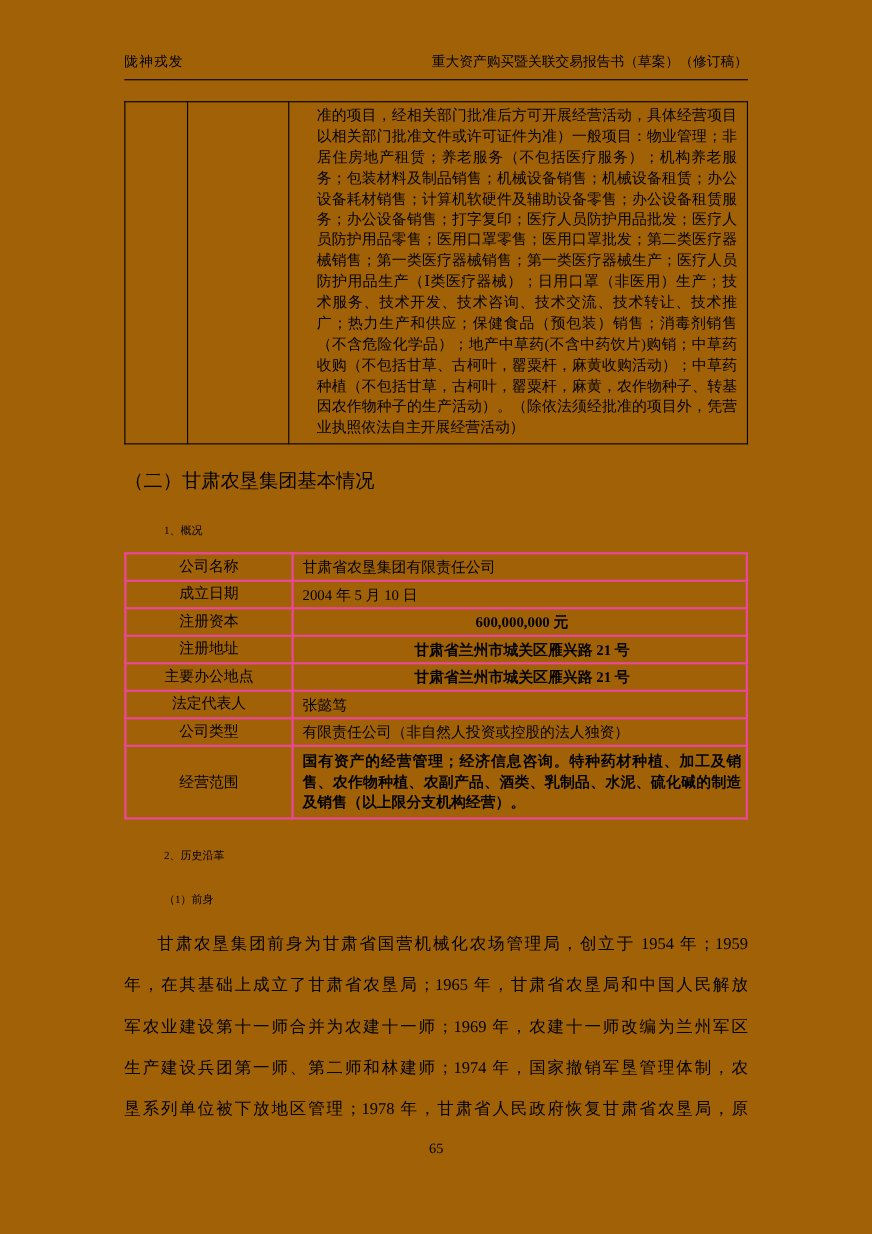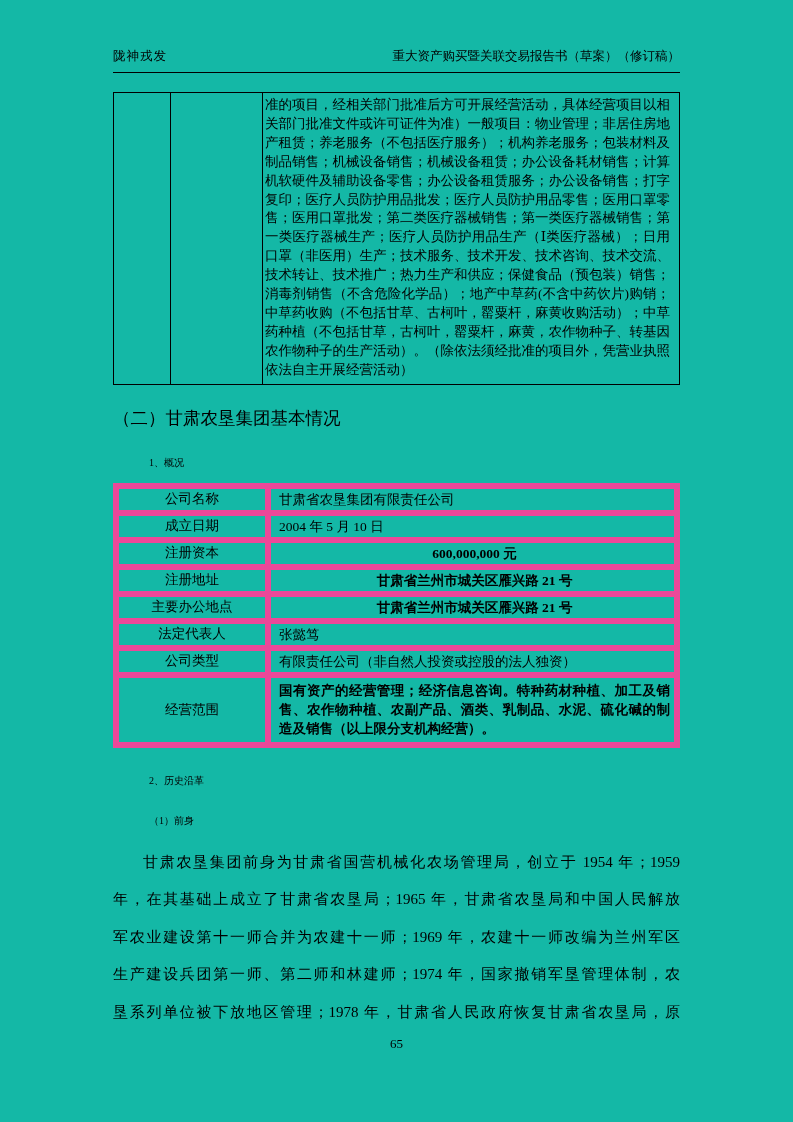--- a/index.html
+++ b/index.html
@@ -1,21 +1,21 @@
 <!DOCTYPE html>
 <html><head>
 <meta charset="utf-8">
 <style>
   html, body { margin: 0; padding: 0; background: #888; }
   .page {
     position: relative;
     width: 793px;
     height: 1122px;
     margin: 0 auto;
-    background: #14b8a6;
+    background: #a16207;
     color: #000000;
     font-family: "Liberation Serif", "DejaVu Serif", serif;
     overflow: hidden;
     box-sizing: border-box;
     padding: 48px 113px 0 113px;
   }
   
   .header {
     display: flex;
     justify-content: space-between;
@@ -32,37 +32,37 @@
     border: 1px solid #000;
     vertical-align: top;
     box-sizing: border-box;
   }
   .cont-table .c1 { width: 57px; }
   .cont-table .c2 { width: 92px; }
   .cont-table .c3 {
     font-size: 13.5px;
     line-height: 18.9px;
     text-align: justify;
-    padding: 3px 9px 4px 2px;
+    padding: 3px 9px 4px 25px;
   }
   
   .section-title {
     font-family: "Liberation Sans", "DejaVu Sans", sans-serif;
     font-weight: normal;
     font-size: 17.5px;
     margin: 21px 0 0 0;
   }
   .sub-heading {
     font-size: 10px;
     margin: 26px 0 0 36px;
   }
   
   .info-table { margin-top: 13px; table-layout: fixed; }
   .info-table td {
-    border: 6px solid #ec4899;
+    border: 2px solid #ec4899;
     box-sizing: border-box;
     font-size: 13.5px;
     vertical-align: middle;
   }
   .info-table .lbl {
     width: 152px;
     text-align: center;
     height: 25px;
     padding: 1px 2px;
   }

